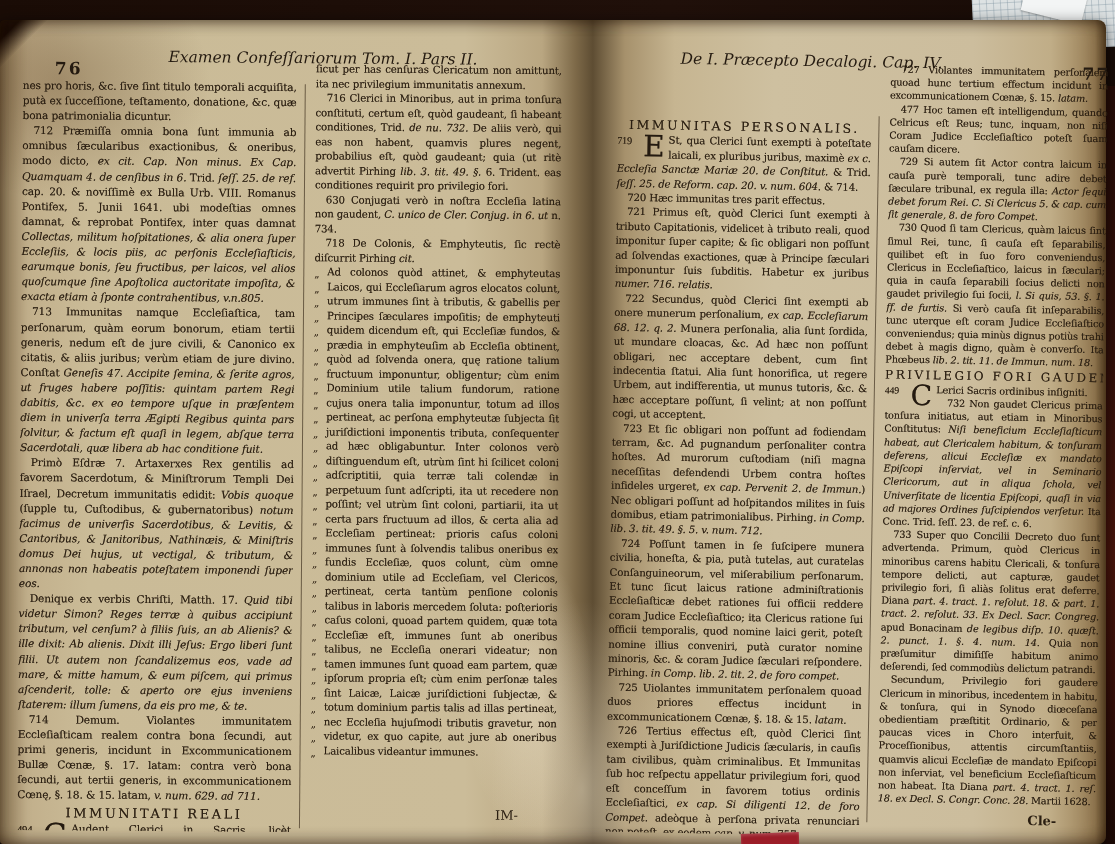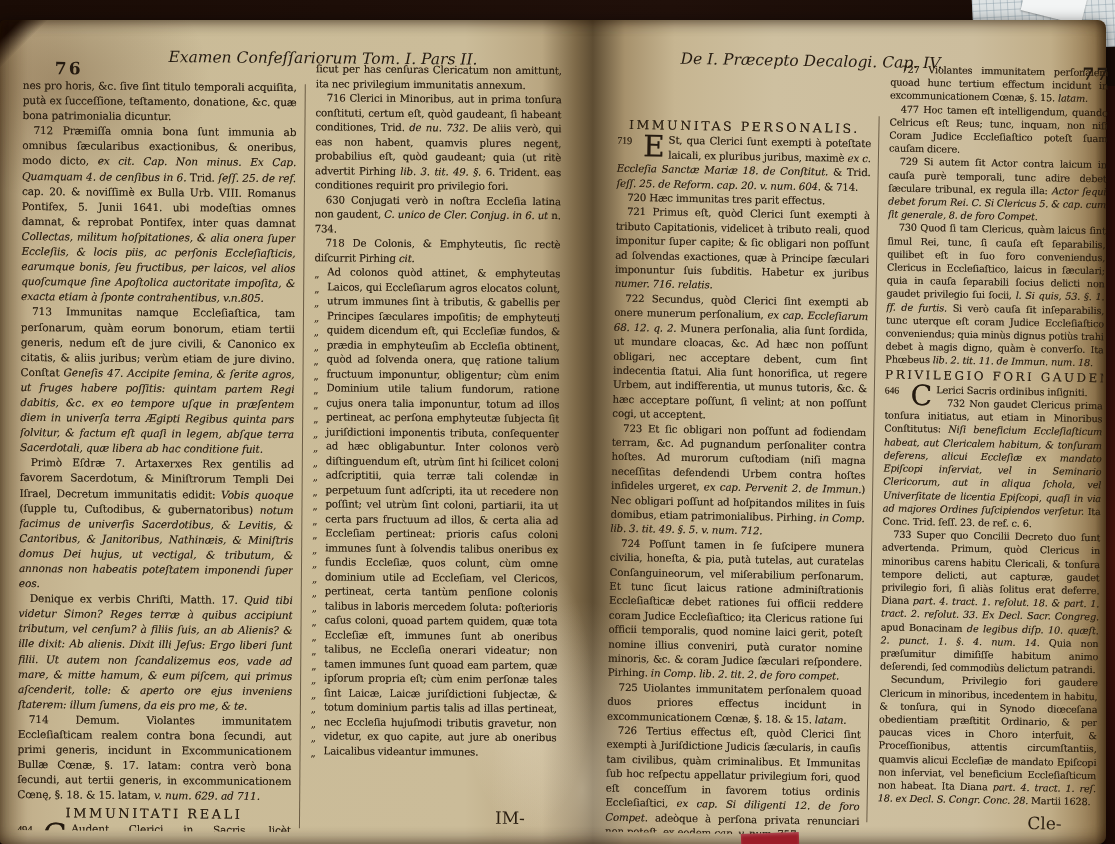--- a/index.html
+++ b/index.html
@@ -44,21 +44,21 @@
   #ruleR{left:873px;top:96px;height:706px;}
   .para{margin:0;text-indent:11px;}
   .cont{text-indent:0;}
   .heading{text-align:center;text-indent:0;font-size:1.22em;letter-spacing:2.6px;margin:2px 0 1px 0;white-space:nowrap;}
   .quoted{text-indent:0;position:relative;padding-left:13px;overflow:hidden;}
   .qmarks{position:absolute;left:0;top:2px;width:12px;white-space:pre;font-size:1em;color:#3a2c1c;}
   .it{font-style:italic;}
   .dcp{position:relative;text-indent:0;}
   .dcp .pnum2{position:absolute;left:0;top:1px;font-family:Liberation Serif, serif;}
   .dropcap{float:left;font-size:2.9em;line-height:.82em;margin:1px 4px 0 26px;color:#241a10;}
-  .catchword{position:absolute;font-size:17px;color:#2a1e11;}
+  .catchword{position:absolute;font-size:13px;color:#2a1e11;}
   .stain{position:absolute;left:462px;top:530px;width:130px;height:280px;
     background:radial-gradient(closest-side, rgba(240,230,206,.5), rgba(240,230,206,0));}
 </style>
 </head>
 <body>
 
 <div class="screenshot">
   <div class="graph"></div>
   <div class="white-card"></div>
   <div class="right-edge"></div>
@@ -130,39 +130,39 @@
 </span><span>Ad colonos quòd attinet, &amp; emphyteutas Laicos, qui Eccleſiarum agros elocatos colunt, utrum immunes ſint à tributis, &amp; gabellis per Principes ſæculares impoſitis; de emphyteuti quidem dicendum eſt, qui Eccleſiæ fundos, &amp; prædia in emphyteuſim ab Eccleſia obtinent, quòd ad ſolvenda onera, quę ratione talium fructuum imponuntur, obligentur; cùm enim Dominium utile talium fundorum, ratione cujus onera talia imponuntur, totum ad illos pertineat, ac perſona emphyteutæ ſubjecta ſit juriſdictioni imponentis tributa, conſequenter ad hæc obligabuntur. Inter colonos verò diſtinguendum eſt, utrùm ſint hi ſcilicet coloni adſcriptitii, quia terræ tali colendæ in perpetuum ſunt adſcripti, ita ut recedere non poſſint; vel utrùm ſint coloni, partiarii, ita ut certa pars fructuum ad illos, &amp; certa alia ad Eccleſiam pertineat: prioris caſus coloni immunes ſunt à ſolvendis talibus oneribus ex fundis Eccleſiæ, quos colunt, cùm omne dominium utile ad Eccleſiam, vel Clericos, pertineat, certa tantùm penſione colonis talibus in laboris mercedem ſoluta: poſterioris caſus coloni, quoad partem quidem, quæ tota Eccleſiæ eſt, immunes ſunt ab oneribus talibus, ne Eccleſia onerari videatur; non tamen immunes ſunt quoad eam partem, quæ ipſorum propria eſt; cùm enim perſonæ tales ſint Laicæ, Laicæ juriſdictioni ſubjectæ, &amp; totum dominium partis talis ad illas pertineat, nec Eccleſia hujuſmodi tributis gravetur, non videtur, ex quo capite, aut jure ab oneribus Laicalibus videantur immunes.</span></p>
         </div>
       <div class="catchword" style="left:498px;top:786px;">IM-</div>
     </div>
 
     <div class="page-rot-right">
       <div class="running-title" style="left:615px;top:33px;width:380px;">De I. Præcepto Decalogi. Cap. IV.</div>
       <div class="pagenum" style="left:1028px;top:40px;margin-left:48px;">77</div>
       <div id="colR1" class="col">
           <p class="para heading"><span>IMMUNITAS PERSONALIS.</span></p>
-          <p class="para dcp"><span class="pnum2">719</span><span class="dropcap">E</span><span>St, qua Clerici ſunt exempti à poteſtate laicali, ex pluribus juribus, maximè </span><span class="it">ex c. Eccleſia Sanctæ Mariæ 18. de Conſtitut.</span><span> &amp; Trid. </span><span class="it">ſeſſ. 25. de Reform. cap. 20. v. num. 604.</span><span> &amp; 714.</span></p>
+          <p class="para dcp"><span class="pnum2">719</span><span class="dropcap">E</span><span>St, qua Clerici ſunt exempti à poteſtate laicali, ex pluribus juribus, maximè </span><span class="it">ex c. Eccleſia Sanctæ Mariæ 20. de Conſtitut.</span><span> &amp; Trid. </span><span class="it">ſeſſ. 25. de Reform. cap. 20. v. num. 604.</span><span> &amp; 714.</span></p>
           <p class="para "><span>720 Hæc immunitas tres parit effectus.</span></p>
           <p class="para "><span>721 Primus eſt, quòd Clerici ſunt exempti à tributo Capitationis, videlicet à tributo reali, quod imponitur ſuper capite; &amp; ſic obligari non poſſunt ad ſolvendas exactiones, quæ à Principe ſæculari imponuntur ſuis ſubditis. Habetur ex juribus </span><span class="it">numer. 716. relatis.</span></p>
           <p class="para "><span>722 Secundus, quòd Clerici ſint exempti ab onere munerum perſonalium, </span><span class="it">ex cap. Eccleſiarum 68. 12. q. 2.</span><span> Munera perſonalia, alia ſunt ſordida, ut mundare cloacas, &amp;c. Ad hæc non poſſunt obligari, nec acceptare debent, cum ſint indecentia ſtatui. Alia ſunt honorifica, ut regere Urbem, aut indifferentia, ut munus tutoris, &amp;c. &amp; hæc acceptare poſſunt, ſi velint; at non poſſunt cogi, ut acceptent.</span></p>
           <p class="para "><span>723 Et ſic obligari non poſſunt ad fodiendam terram, &amp;c. Ad pugnandum perſonaliter contra hoſtes. Ad murorum cuſtodiam (niſi magna neceſſitas defendendi Urbem contra hoſtes infideles urgeret, </span><span class="it">ex cap. Pervenit 2. de Immun.</span><span>) Nec obligari poſſunt ad hoſpitandos milites in ſuis domibus, etiam patrimonialibus. Pirhing. </span><span class="it">in Comp. lib. 3. tit. 49. §. 5. v. num. 712.</span></p>
           <p class="para "><span>724 Poſſunt tamen in ſe ſuſcipere munera civilia, honeſta, &amp; pia, putà tutelas, aut curatelas Conſanguineorum, vel miſerabilium perſonarum. Et tunc ſicut laicus ratione adminiſtrationis Eccleſiaſticæ debet rationes ſui officii reddere coram Judice Eccleſiaſtico; ita Clericus ratione ſui officii temporalis, quod nomine laici gerit, poteſt nomine illius conveniri, putà curator nomine minoris, &amp;c. &amp; coram Judice ſæculari reſpondere. Pirhing. </span><span class="it">in Comp. lib. 2. tit. 2. de foro compet.</span></p>
           <p class="para "><span>725 Uiolantes immunitatem perſonalem quoad duos priores effectus incidunt in excommunicationem Cœnæ, §. 18. &amp; 15. </span><span class="it">latam.</span></p>
           <p class="para "><span>726 Tertius effectus eſt, quòd Clerici ſint exempti à Juriſdictione Judicis ſæcularis, in cauſis tam civilibus, quàm criminalibus. Et Immunitas ſub hoc reſpectu appellatur privilegium fori, quod eſt conceſſum in favorem totius ordinis Eccleſiaſtici, </span><span class="it">ex cap. Si diligenti 12. de foro Compet.</span><span> adeòque à perſona privata renunciari non poteſt, ex eodem </span><span class="it">cap. v. num.</span><span> 757.</span></p>
         </div>
       <div id="ruleR" class="rule"></div>
       <div id="colR2" class="col">
           <p class="para "><span>727 Violantes immunitatem perſonalem quoad hunc tertium effectum incidunt in excommunicationem Cœnæ, §. 15. </span><span class="it">latam.</span></p>
           <p class="para "><span>477 Hoc tamen eſt intelligendum, quando Celricus eſt Reus; tunc, inquam, non niſi Coram Judice Eccleſiaſtico poteſt ſuam cauſam dicere.</span></p>
           <p class="para "><span>729 Si autem ſit Actor contra laicum in cauſa purè temporali, tunc adire debet ſæculare tribunal, ex regula illa: </span><span class="it">Actor ſequi debet forum Rei. C. Si Clericus 5. &amp; cap. cum ſit generale, 8. de foro Compet.</span></p>
           <p class="para "><span>730 Quod ſi tam Clericus, quàm laicus ſint ſimul Rei, tunc, ſi cauſa eſt ſeparabilis, quilibet eſt in ſuo foro conveniendus, Clericus in Eccleſiaſtico, laicus in ſæculari; quia in cauſa ſeparabili ſocius delicti non gaudet privilegio ſui ſocii, </span><span class="it">l. Si quis, 53. §. 1. ff. de furtis.</span><span> Si verò cauſa ſit inſeparabilis, tunc uterque eſt coram Judice Eccleſiaſtico conveniendus; quia minùs dignus potiùs trahi debet à magis digno, quàm è converſo. Ita Phœbeus </span><span class="it">lib. 2. tit. 11. de Immun. num. 18.</span></p>
           <p class="para heading"><span>PRIVILEGIO FORI GAUDENT</span></p>
-          <p class="para dcp"><span class="pnum2">646</span><span class="dropcap">C</span><span>Lerici Sacris ordinibus inſigniti.</span></p>
+          <p class="para dcp"><span class="pnum2">449</span><span class="dropcap">C</span><span>Lerici Sacris ordinibus inſigniti.</span></p>
           <p class="para "><span>732 Non gaudet Clericus prima tonſura initiatus, aut etiam in Minoribus Conſtitutus: </span><span class="it">Niſi beneficium Eccleſiaſticum habeat, aut Clericalem habitum, &amp; tonſuram deferens, alicui Eccleſiæ ex mandato Epiſcopi inſerviat, vel in Seminario Clericorum, aut in aliqua ſchola, vel Univerſitate de licentia Epiſcopi, quaſi in via ad majores Ordines ſuſcipiendos verſetur.</span><span> Ita Conc. Trid. ſeſſ. 23. de ref. c. 6.</span></p>
           <p class="para "><span>733 Super quo Concilii Decreto duo ſunt advertenda. Primum, quòd Clericus in minoribus carens habitu Clericali, &amp; tonſura tempore delicti, aut capturæ, gaudet privilegio fori, ſi aliàs ſolitus erat deferre. Diana </span><span class="it">part. 4. tract. 1. reſolut. 18. &amp; part. 1. tract. 2. reſolut. 33. Ex Decl. Sacr. Congreg.</span><span> apud Bonacinam </span><span class="it">de legibus diſp. 10. quæſt. 2. punct. 1. §. 4. num. 14.</span><span> Quia non præſumitur dimiſiſſe habitum animo deſerendi, ſed commodiùs delictum patrandi.</span></p>
           <p class="para "><span>Secundum, Privilegio fori gaudere Clericum in minoribus, incedentem in habitu, &amp; tonſura, qui in Synodo diœceſana obedientiam præſtitit Ordinario, &amp; per paucas vices in Choro interfuit, &amp; Proceſſionibus, attentis circumſtantiis, quamvis alicui Eccleſiæ de mandato Epiſcopi non inſerviat, vel beneficium Eccleſiaſticum non habeat. Ita Diana </span><span class="it">part. 4. tract. 1. reſ. 18. ex Decl. S. Congr. Conc. 28.</span><span> Martii 1628.</span></p>
         </div>
-      <div class="catchword" style="left:1034px;top:790px;">Cle-</div>
+      <div class="catchword" style="left:1034px;top:790px;font-weight:bold;">Cle-</div>
     </div>
   </div>
 
   <div class="bookmark"></div>
 </div>
 
 </body></html>

